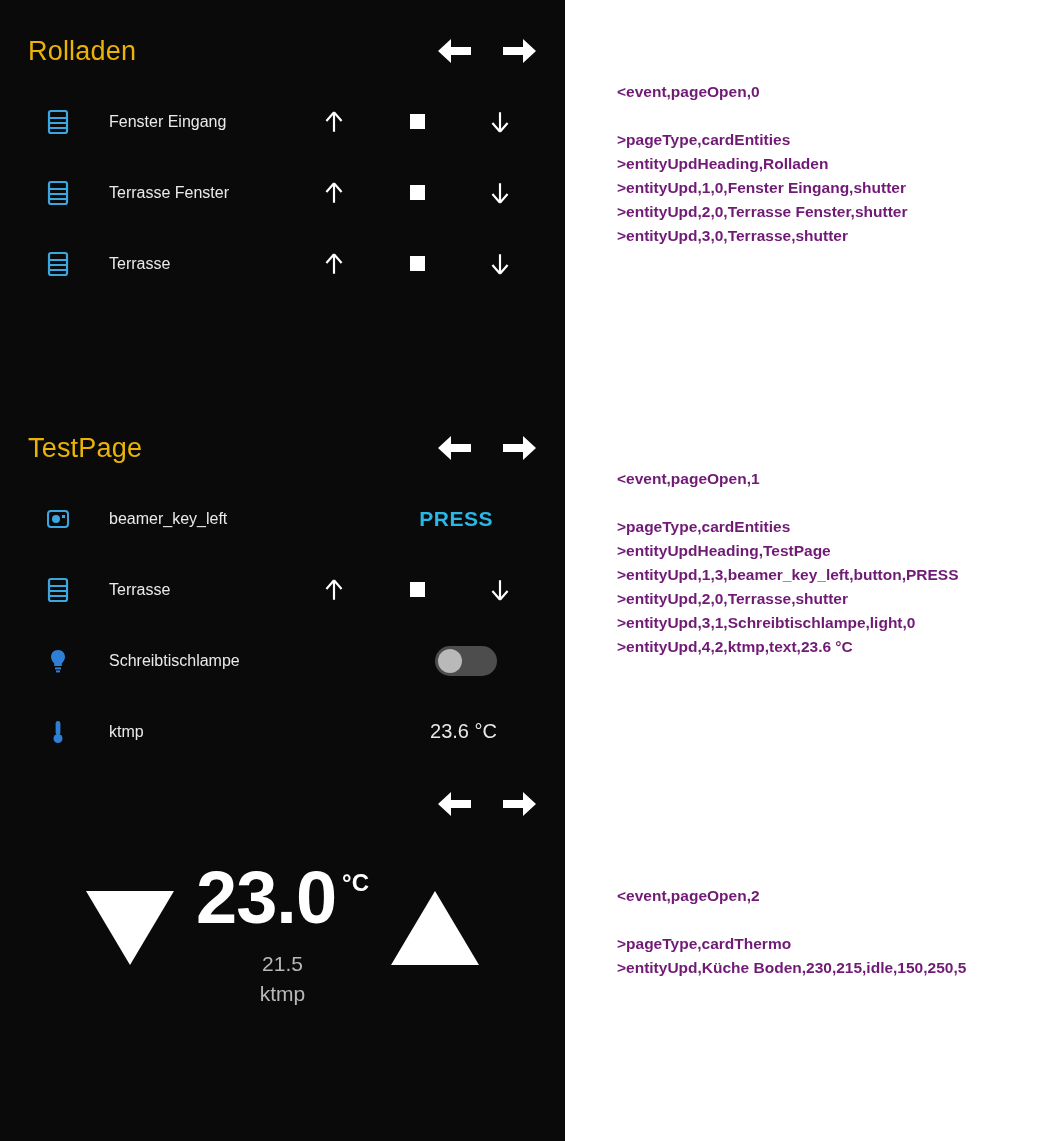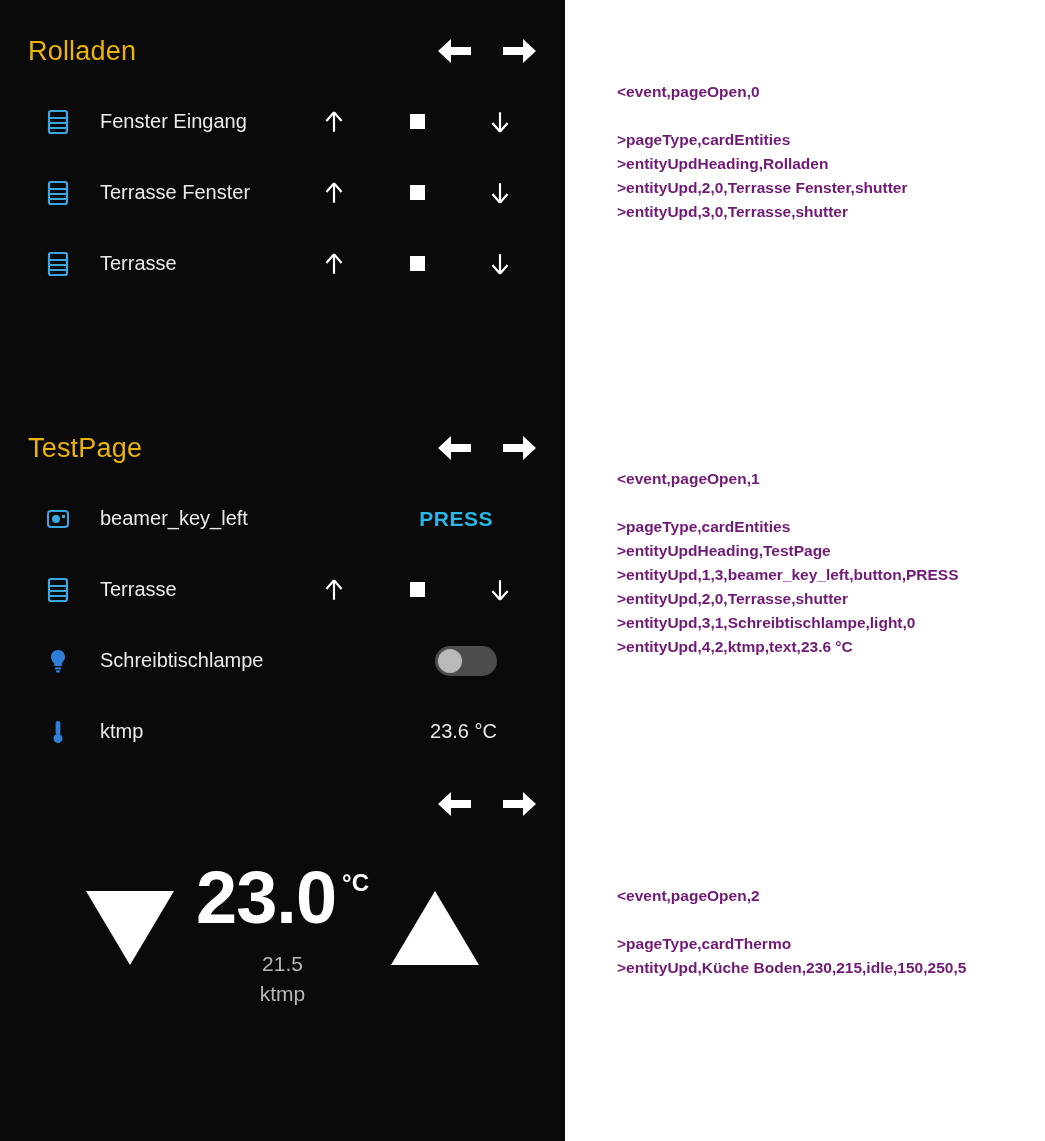--- a/index.html
+++ b/index.html
@@ -47,22 +47,22 @@
     height: 71px;
     padding: 0 40px 0 40px;
   }
   .row-icon {
     width: 36px; height: 36px;
     flex: 0 0 36px;
     display: flex; align-items: center; justify-content: center;
   }
   .row-label {
     color: #eaeaea;
-    font-size: 20px;
-    margin-left: 24px;
+    font-size: 16px;
+    margin-left: 33px;
     flex: 1 1 auto;
     white-space: nowrap;
   }
   .shutter-ctrls {
     display: flex; align-items: center;
     width: 200px; justify-content: space-between;
     margin-right: 8px;
   }
   .sh-btn {
     width: 34px; height: 34px;
@@ -393,20 +393,21 @@
   </div>
 
 </div>
 
 <div class="docs">
 
   <div class="doc-block" style="top:80px;">
     <div class="doc-line doc-event">&lt;event,pageOpen,0</div>
     <div class="doc-line">&gt;pageType,cardEntities</div>
     <div class="doc-line">&gt;entityUpdHeading,Rolladen</div>
+    <div class="doc-line">&gt;entityUpd,1,0,Fenster Eingang,shutter</div>
     <div class="doc-line">&gt;entityUpd,2,0,Terrasse Fenster,shutter</div>
     <div class="doc-line">&gt;entityUpd,3,0,Terrasse,shutter</div>
   </div>
 
   <div class="doc-block" style="top:467px;">
     <div class="doc-line doc-event">&lt;event,pageOpen,1</div>
     <div class="doc-line">&gt;pageType,cardEntities</div>
     <div class="doc-line">&gt;entityUpdHeading,TestPage</div>
     <div class="doc-line">&gt;entityUpd,1,3,beamer_key_left,button,PRESS</div>
     <div class="doc-line">&gt;entityUpd,2,0,Terrasse,shutter</div>

